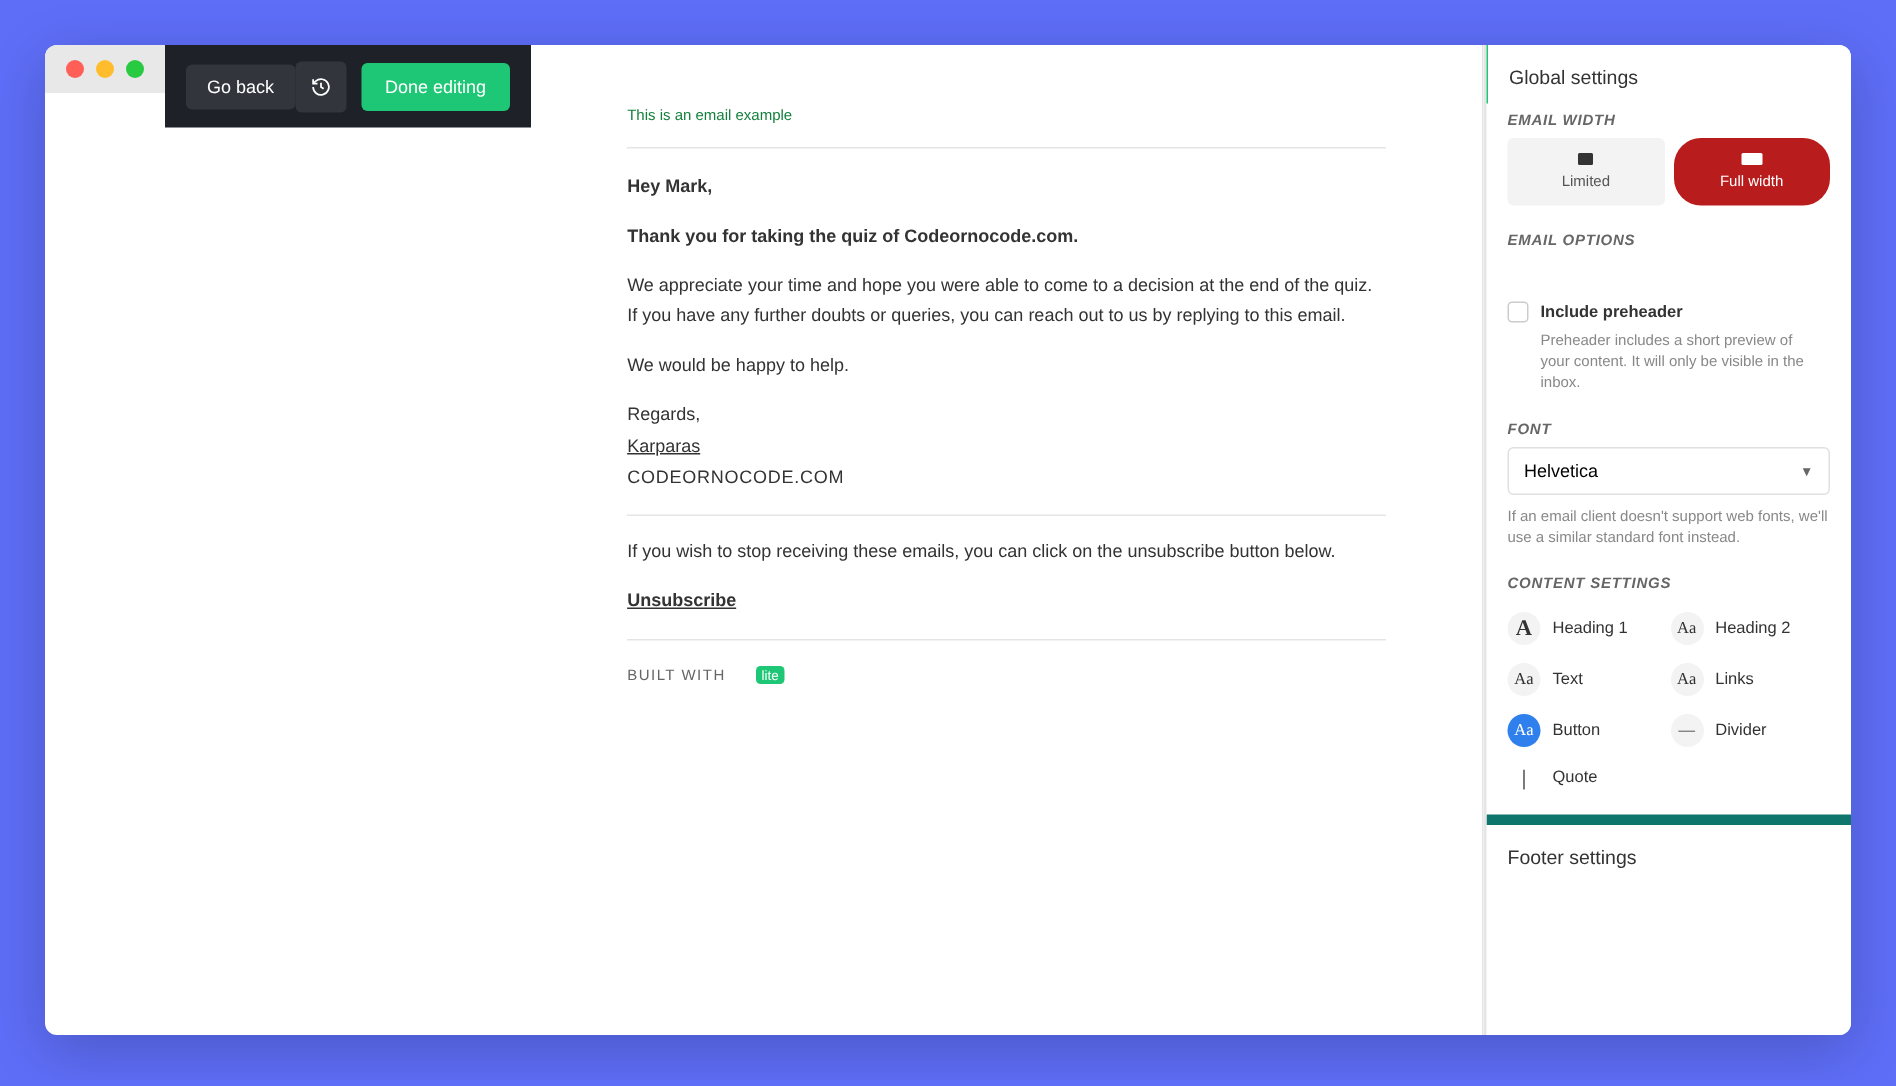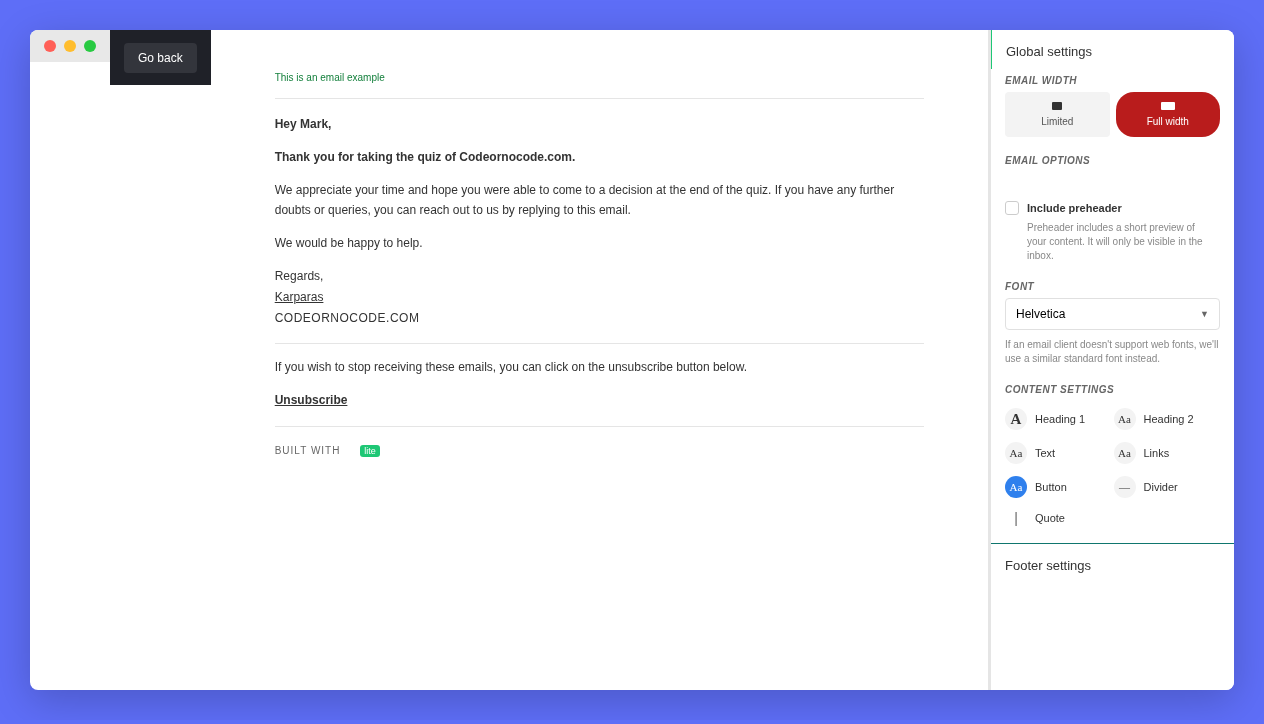--- a/index.html
+++ b/index.html
@@ -234,21 +234,21 @@
 }
 .cs-icon.big { font-size: 15px; font-weight: 600; }
 .cs-icon.active { background: #2f80ed; color: #fff; }
 .cs-quote {
   width: 22px;
   text-align: center;
   color: #666;
   font-size: 14px;
 }
 .footer-section {
-  border-top: 1px solid #0f766e;
+  border-top: 7px solid #0f766e;
   padding: 14px;
   font-size: 13px;
   color: #333;
   cursor: pointer;
 }
 .bottombar {
   background: #1f2128;
   height: 32px;
 }
 </style>
@@ -257,20 +257,30 @@
 
 <div class="window">
   <div class="titlebar">
     <div class="tl-dot tl-red"></div>
     <div class="tl-dot tl-yellow"></div>
     <div class="tl-dot tl-green"></div>
   </div>
 
   <div class="topbar">
     <button class="btn-goback">Go back</button>
+    <div class="topbar-right">
+      <button class="btn-history">
+        <svg width="14" height="14" viewBox="0 0 24 24" fill="none" stroke="#fff" stroke-width="2">
+            <path d="M3 12a9 9 0 1 0 3-6.7L3 8"></path>
+            <polyline points="3 3 3 8 8 8"></polyline>
+            <polyline points="12 7 12 12 15 14"></polyline>
+          </svg>
+      </button>
+      <button class="btn-done">Done editing</button>
+    </div>
   </div>
 
   <div class="workspace">
     <div class="canvas">
       <div class="email-content">
         <div class="email-title">This is an email example</div>
         <div class="email-body">
           <p class="bold">Hey Mark,</p>
           <p class="bold">Thank you for taking the quiz of Codeornocode.com.</p>
           <p>We appreciate your time and hope you were able to come to a decision at the end of the quiz. If you have any further doubts or queries, you can reach out to us by replying to this email.</p>

